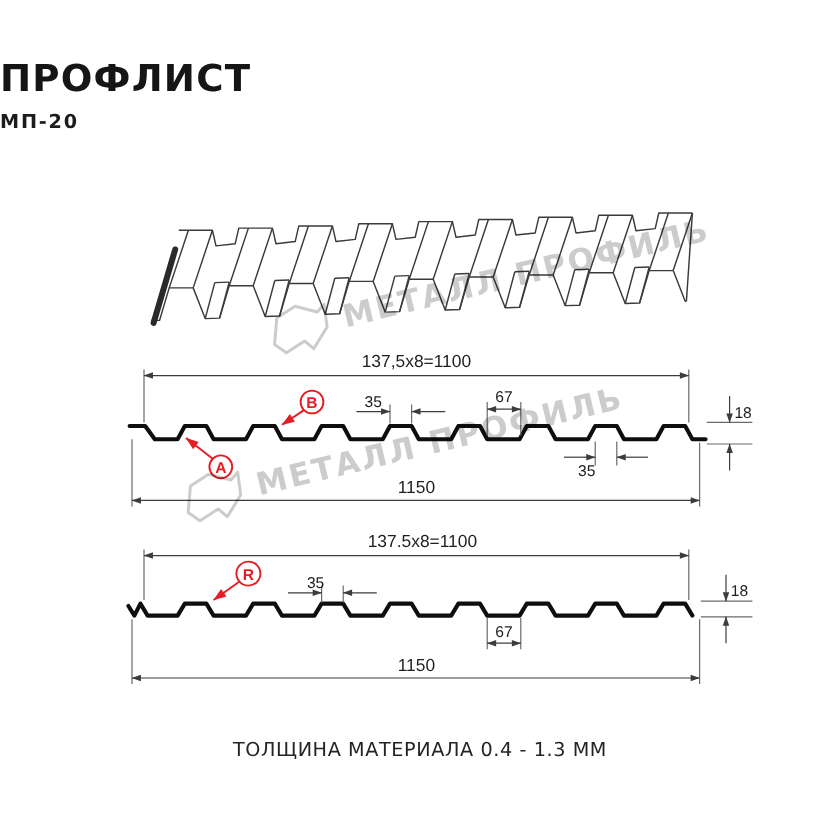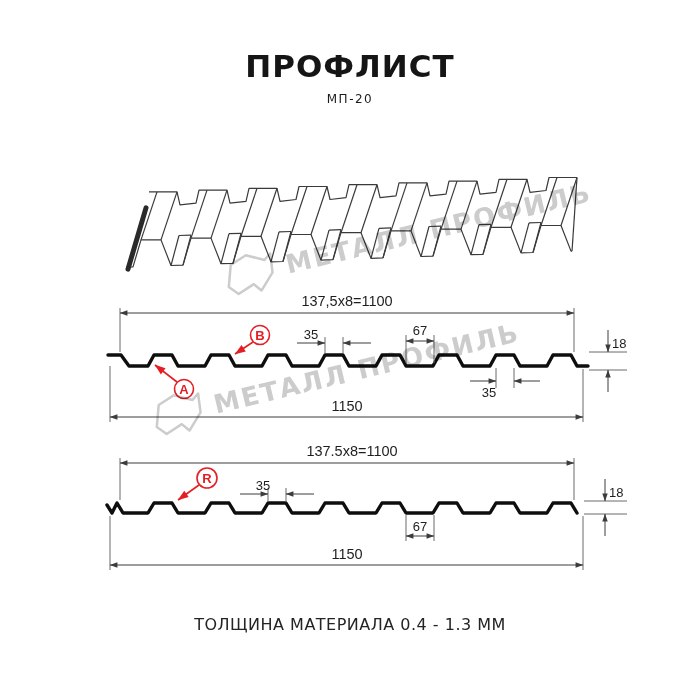--- a/index.html
+++ b/index.html
@@ -1,22 +1,22 @@
 <!DOCTYPE html>
 <html><head>
 <meta charset="utf-8">
 <style>
   html,body{margin:0;padding:0;}
   body{width:700px;height:700px;background:#ffffff;position:relative;overflow:hidden;
        font-family:"Liberation Sans",sans-serif;}
-  .hdr{position:absolute;left:0;top:48px;width:700px;text-align:center;z-index:3;}
+  .hdr{position:absolute;left:0;top:48px;width:700px;z-index:3;}
   .hdr .title{font-family:"DejaVu Sans",sans-serif;font-weight:800;font-size:31px;
        letter-spacing:1px;color:#151515;}
-  .hdr .subtitle{margin-top:8px;font-family:"DejaVu Sans",sans-serif;font-weight:400;
-       font-size:12px;letter-spacing:1.5px;color:#1c1c1c;}
+  .hdr .subtitle{margin-top:8px;font-family:"DejaVu Sans",sans-serif;font-weight:700;
+       font-size:16px;letter-spacing:1.5px;color:#1c1c1c;}
   .ftr{position:absolute;left:0;top:615px;width:700px;text-align:center;z-index:3;
        font-family:"DejaVu Sans",sans-serif;font-weight:500;font-size:16px;
        letter-spacing:0.5px;color:#242424;}
   svg.draw{position:absolute;left:0;top:0;z-index:1;}
   .wm{position:absolute;display:flex;align-items:center;gap:10px;z-index:2;
       color:#cccccc;font-family:"DejaVu Sans",sans-serif;font-weight:700;font-size:26px;
       letter-spacing:2px;white-space:nowrap;transform:rotate(-13.5deg);
       transform-origin:left center;mix-blend-mode:multiply;pointer-events:none;}
   .wm svg{flex:0 0 auto;}
   

